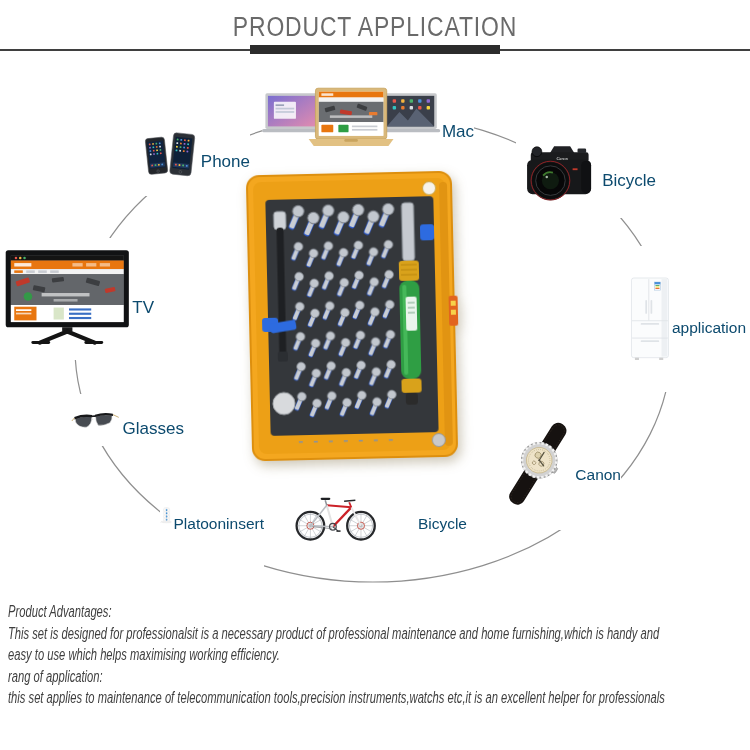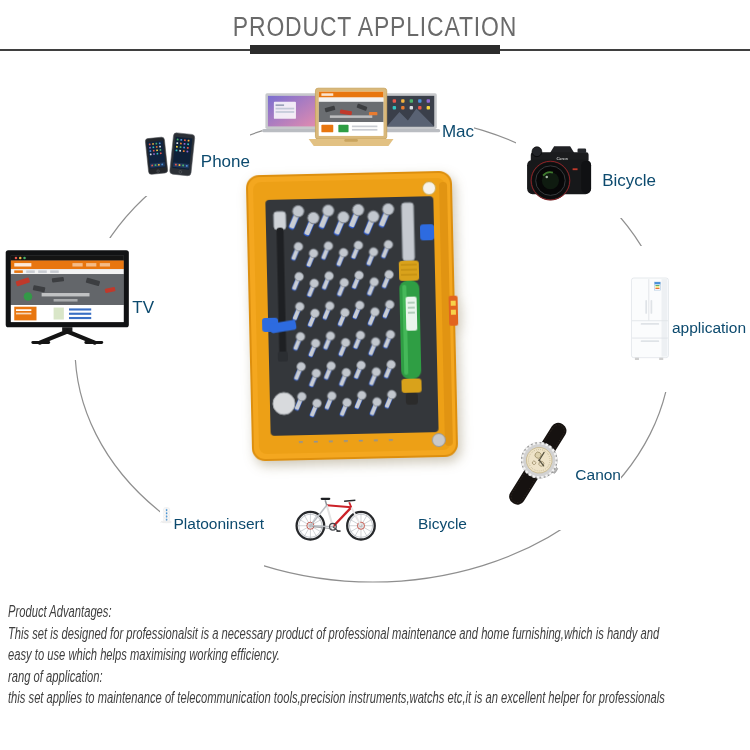--- a/index.html
+++ b/index.html
@@ -286,20 +286,36 @@
         <rect x="52" y="85" width="11" height="13" rx="2" fill="#fff" stroke="#cfcfcf"></rect>
         <ellipse cx="45" cy="91" rx="4.5" ry="6.5" fill="#3f93d6" stroke="#2f78b5"></ellipse>
         <ellipse cx="45" cy="88.5" rx="2" ry="3" fill="#bfe0f5"></ellipse>
       </g>
       <ellipse cx="45" cy="106" rx="34" ry="8" fill="#f0f0f0" stroke="#d5d5d5"></ellipse>
       <path d="M14 100 Q2 106 7 113" fill="none" stroke="#cfcfcf" stroke-width="2"></path>
     </svg>
     <div class="label label-sm">Platooninsert</div>
   </div>
 
+  <div class="device" id="dev-glasses">
+    <svg width="114" height="52" viewBox="0 0 114 52">
+      <g transform="rotate(-5 52 26)">
+        <path d="M12 19 Q30 15 48 18 Q47 36 34 40 Q17 40 12 27 Z" fill="#474b51" stroke="#d7d7d7" stroke-width="1.2"></path>
+        <path d="M56 18 Q74 15 92 19 Q92 29 86 35 Q72 41 60 38 Q55 30 56 18 Z" fill="#474b51" stroke="#d7d7d7" stroke-width="1.2"></path>
+        <path d="M10 16 Q30 10 49 15 L49 20 Q30 15 10 21 Z" fill="#17181a"></path>
+        <path d="M55 15 Q74 10 94 16 L94 21 Q74 15 55 20 Z" fill="#17181a"></path>
+        <rect x="48" y="16" width="8" height="3.5" rx="1.5" fill="#17181a"></rect>
+        <circle cx="49" cy="24" r="1.6" fill="#e2e2e2"></circle>
+          <circle cx="55" cy="24" r="1.6" fill="#e2e2e2"></circle>
+        <path d="M94 18 L106 25" stroke="#c9ae74" stroke-width="2"></path>
+        <path d="M10 18 L4 24" stroke="#c9ae74" stroke-width="2"></path>
+      </g>
+    </svg>
+    <div class="label">Glasses</div>
+  </div>
 
   <div class="device" id="dev-tv">
     <svg width="150" height="122" viewBox="0 0 150 122">
       <rect x="2" y="4" width="144" height="90" rx="3" fill="#111214"></rect>
       <rect x="8" y="10" width="132" height="78" fill="#5c5f63"></rect>
       <rect x="8" y="10" width="132" height="6" fill="#141414"></rect>
       <circle cx="14" cy="13" r="1.5" fill="#e8564a"></circle>
         <circle cx="19" cy="13" r="1.5" fill="#f5b63f"></circle>
         <circle cx="24" cy="13" r="1.5" fill="#49b36b"></circle>
       <rect x="8" y="16" width="132" height="10" fill="#e8760f"></rect>

